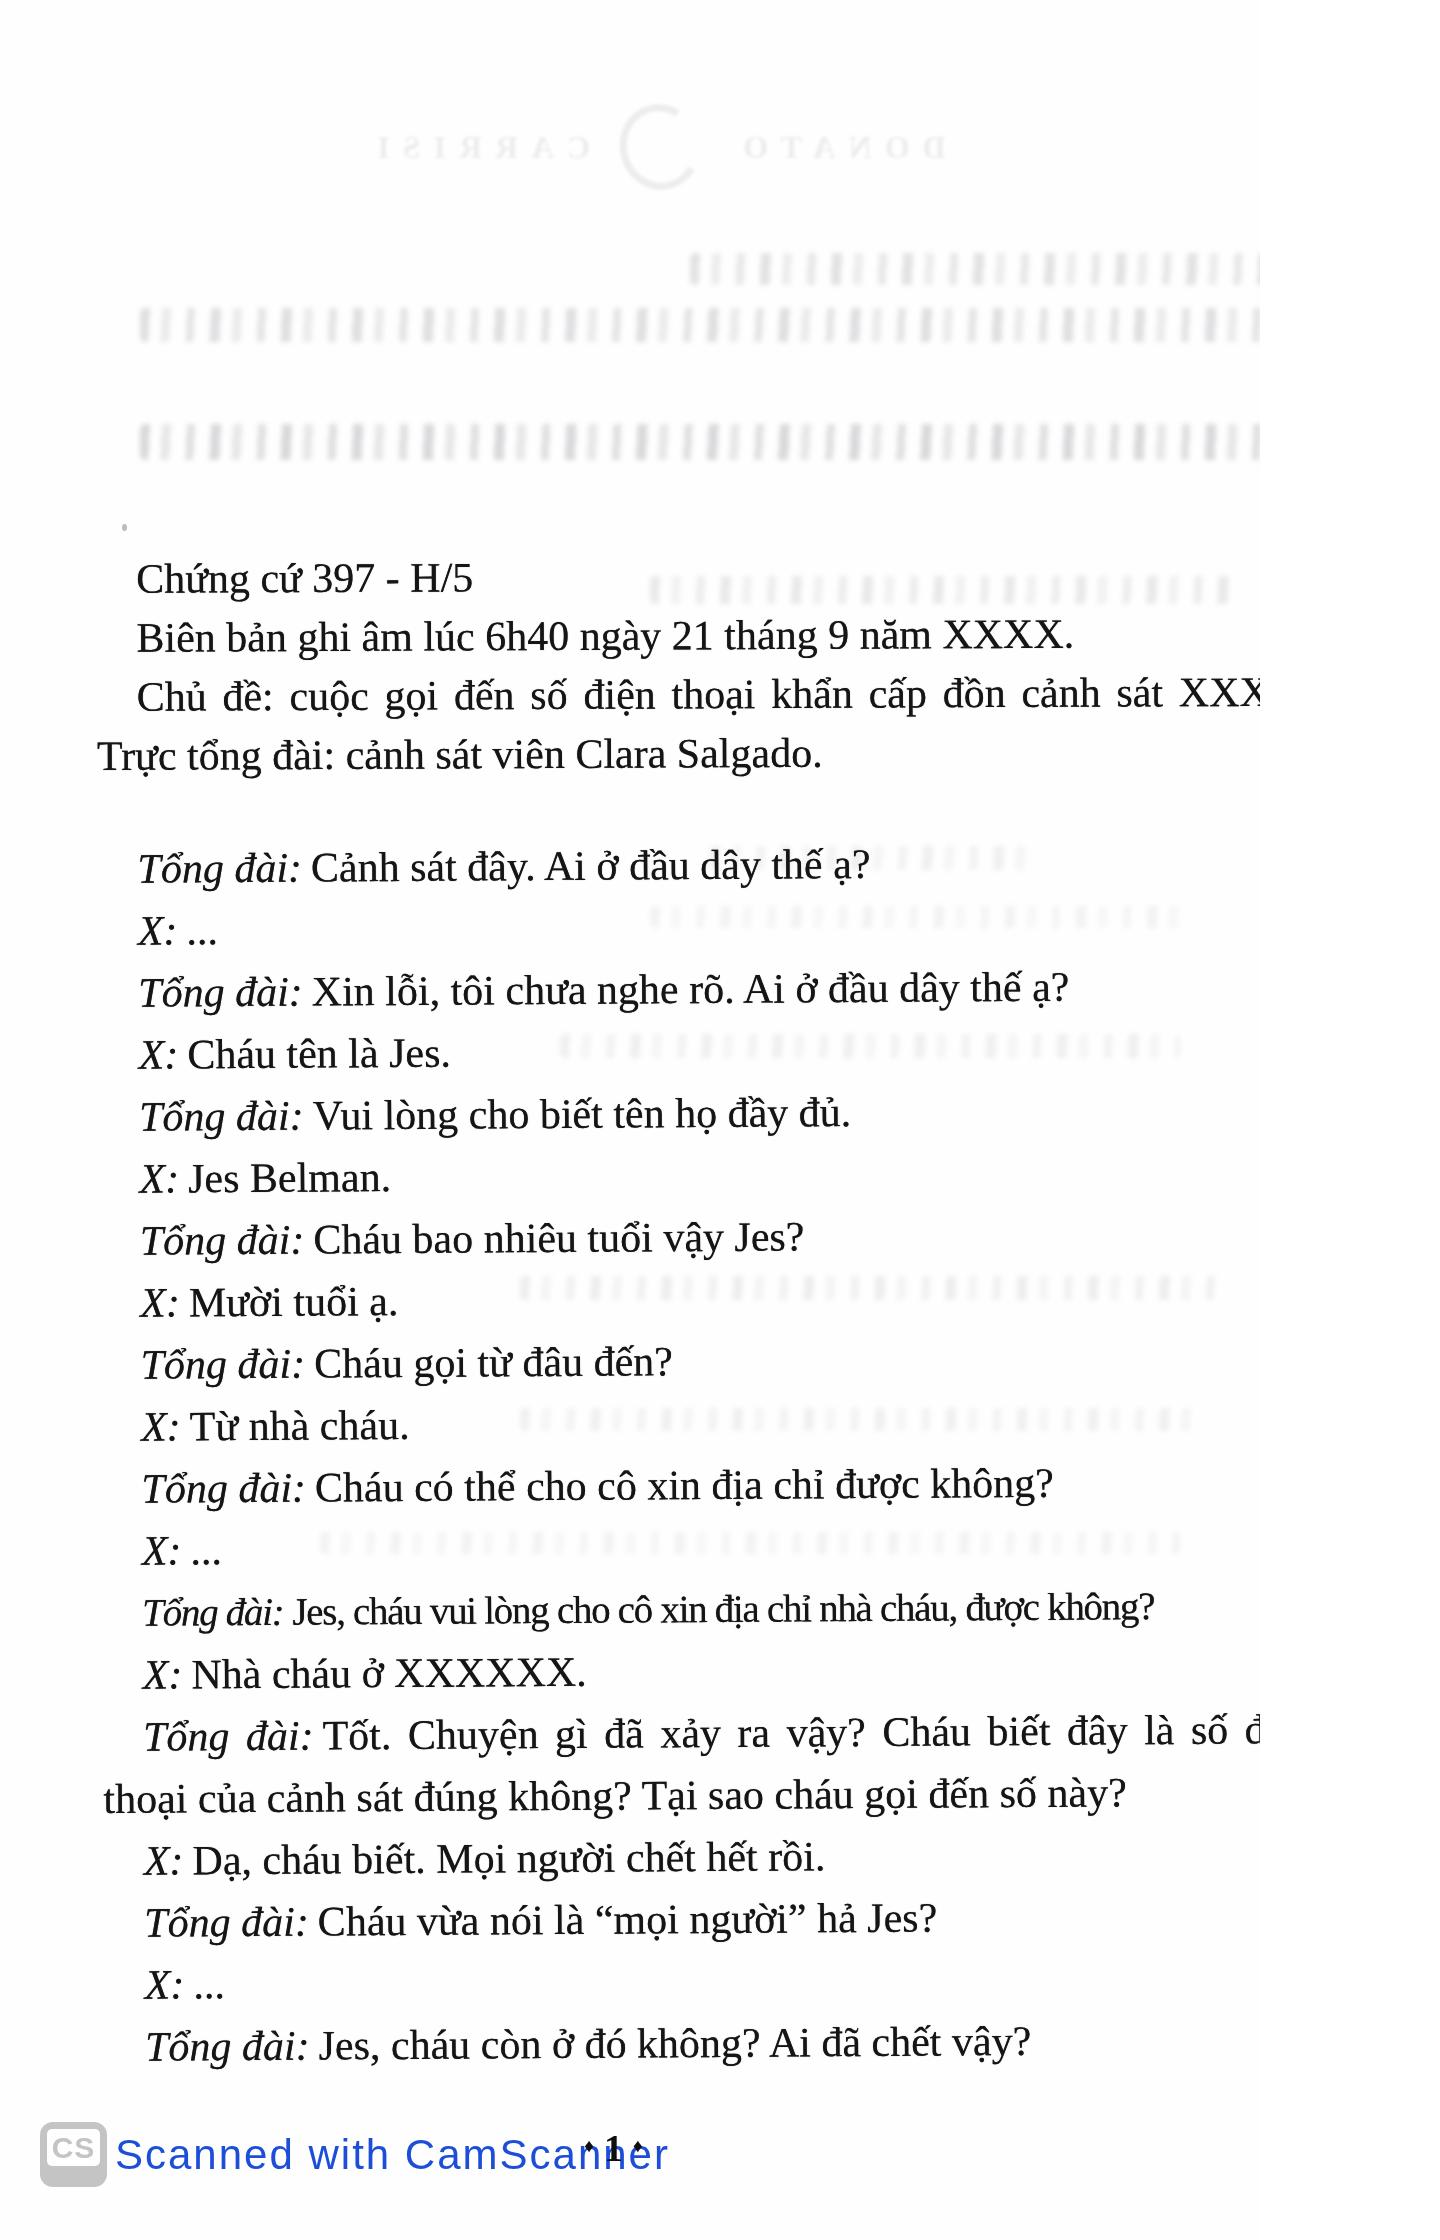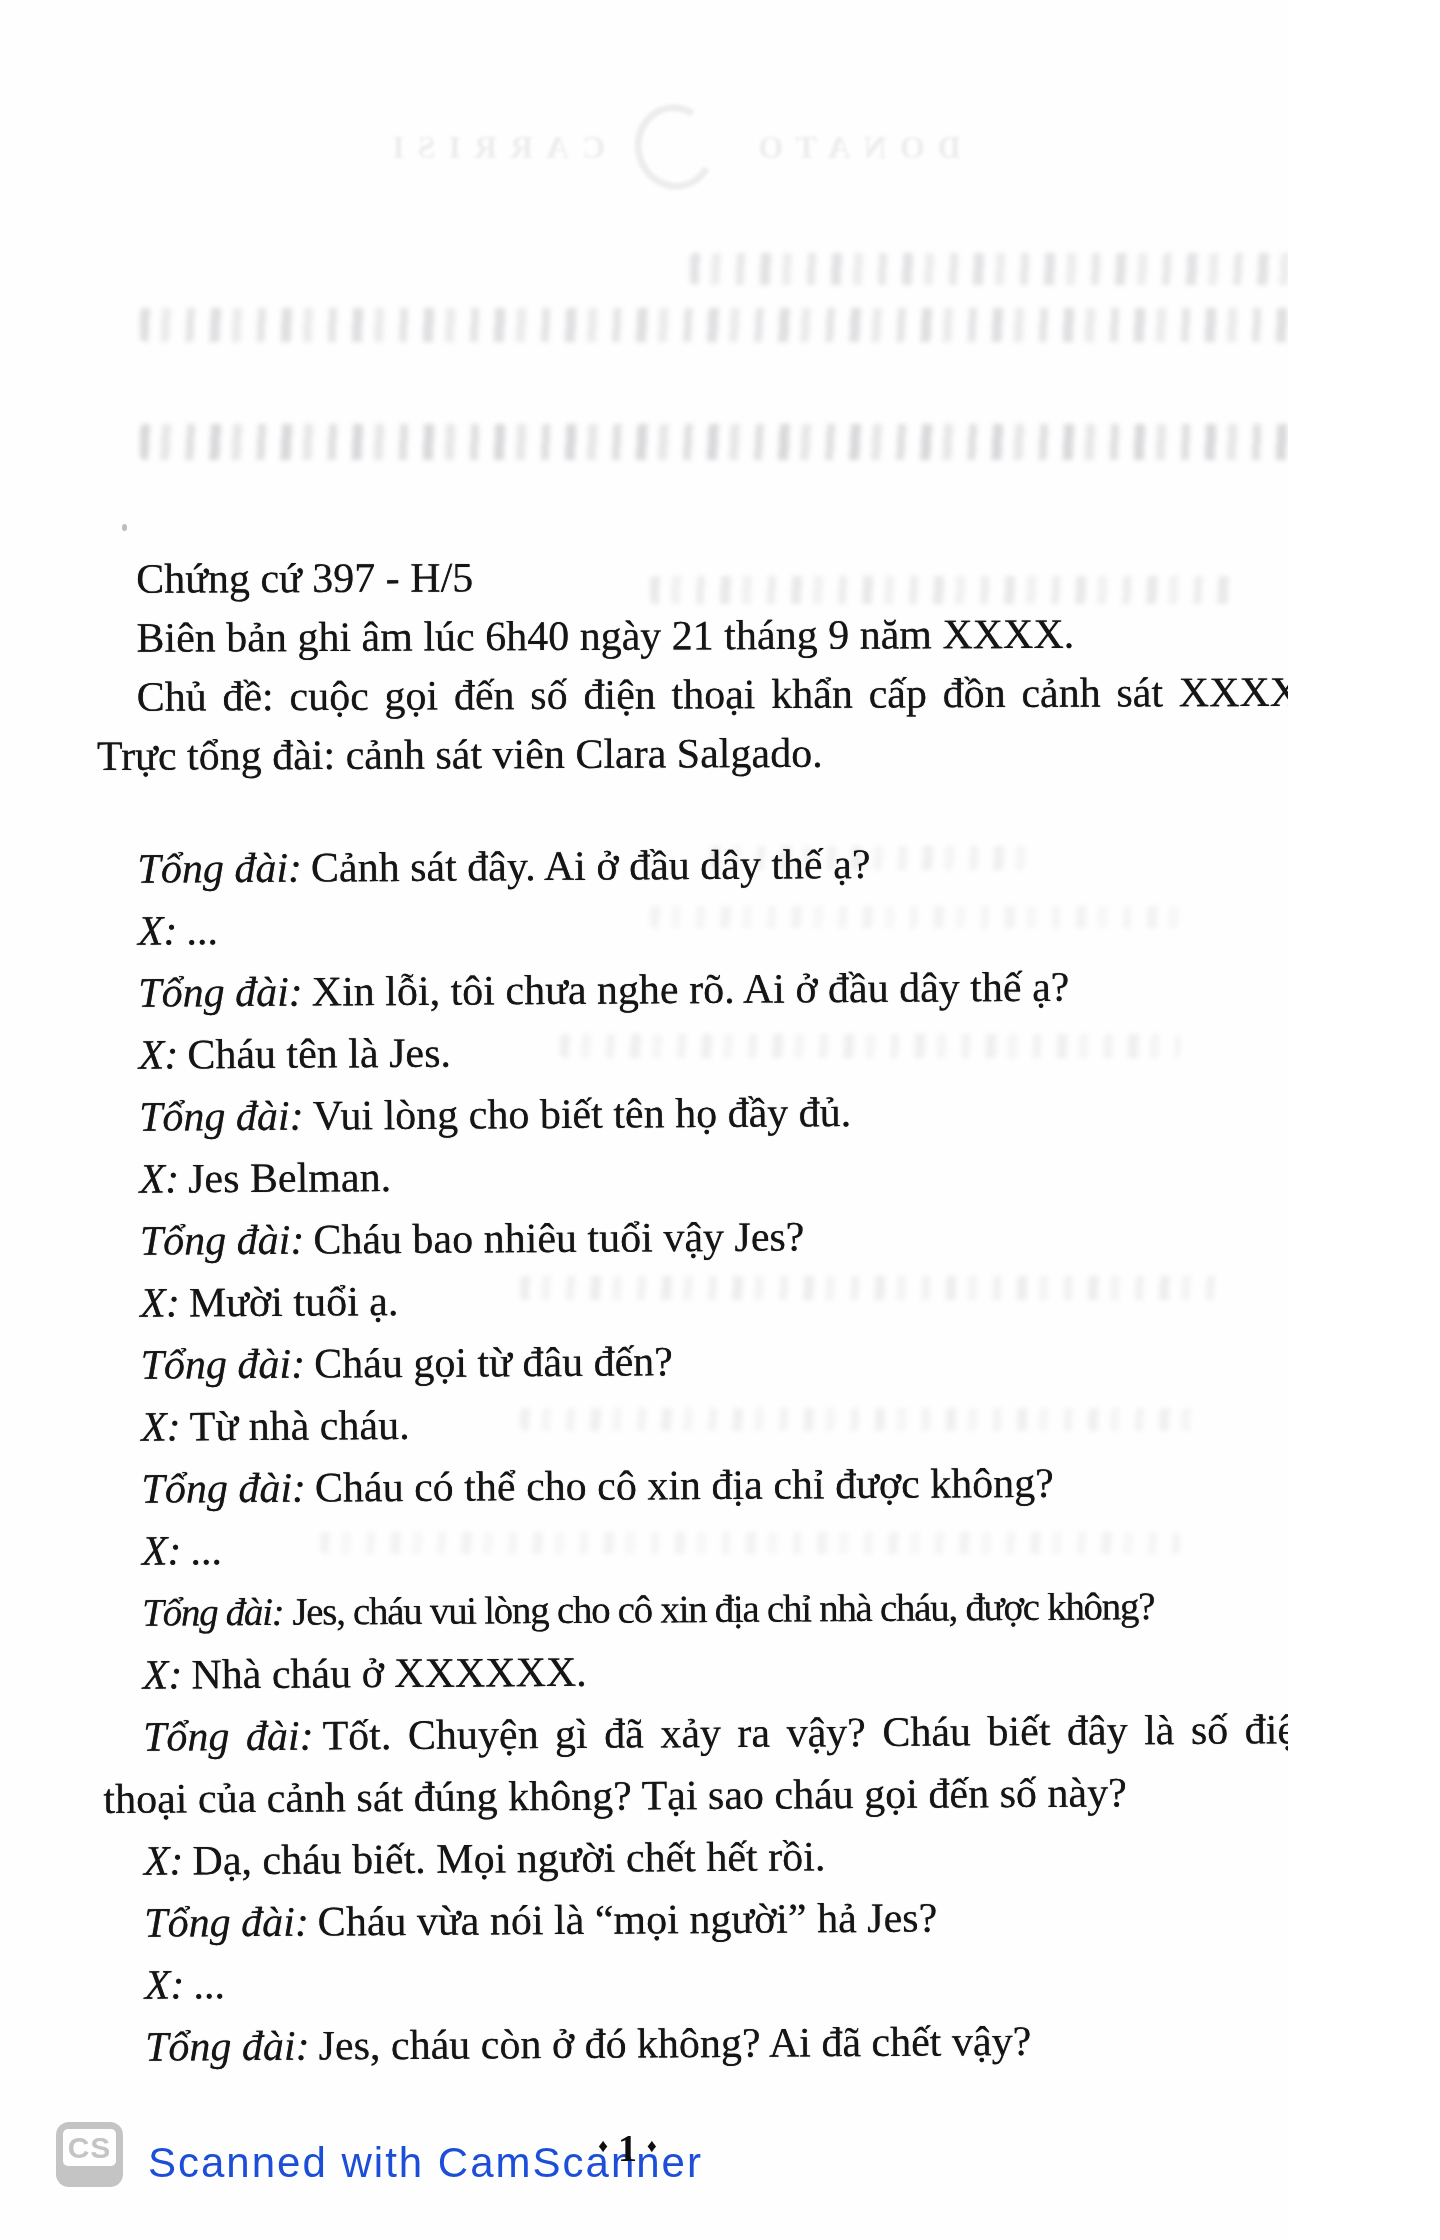--- a/index.html
+++ b/index.html
@@ -1,20 +1,19 @@
 <!DOCTYPE html>
 <html><head>
 <meta charset="utf-8">
 <style>
   html,body { margin:0; padding:0; background:#ffffff; }
   .page {
     position:relative; width:1260px; height:2240px;
     background:#fefefe; overflow:hidden;
     font-family:"Liberation Serif", serif;
-    padding-left:28px;
   }
 
   
   .ghost-header {
     position:absolute; top:104px; left:52%;
     transform:translateX(-50%) scaleX(-1);
     display:flex; align-items:center; gap:30px;
     color:#8d8d96; opacity:.15; filter:blur(1.6px);
     font-size:32px; letter-spacing:13px; font-weight:bold;
     white-space:nowrap;
@@ -52,22 +51,22 @@
   .speck { position:absolute; background:#262626; border-radius:50%; }
 
   
   .pageno {
     position:absolute; top:2126px; left:-16px; right:16px; z-index:3;
     text-align:center; font-size:38px; font-weight:bold; color:#0e0e0e;
     letter-spacing:1px;
   }
   .pageno .orn { font-size:19px; vertical-align:9px; margin:0 9px; }
   .watermark {
-    position:absolute; left:56px; top:2122px; z-index:2;
-    display:flex; align-items:flex-end; gap:25px;
+    position:absolute; left:40px; top:2122px; z-index:2;
+    display:flex; align-items:center; gap:8px;
   }
   .cs-badge {
     width:67px; height:65px; background:#c4c4c4; border-radius:13px;
     position:relative; flex:0 0 auto;
   }
   .cs-badge .inner {
     position:absolute; left:7px; right:7px; top:7px; height:37px;
     background:#fefefe; border-radius:5px;
     display:flex; align-items:center; justify-content:center;
     font-family:"Liberation Sans", sans-serif; font-weight:bold;

